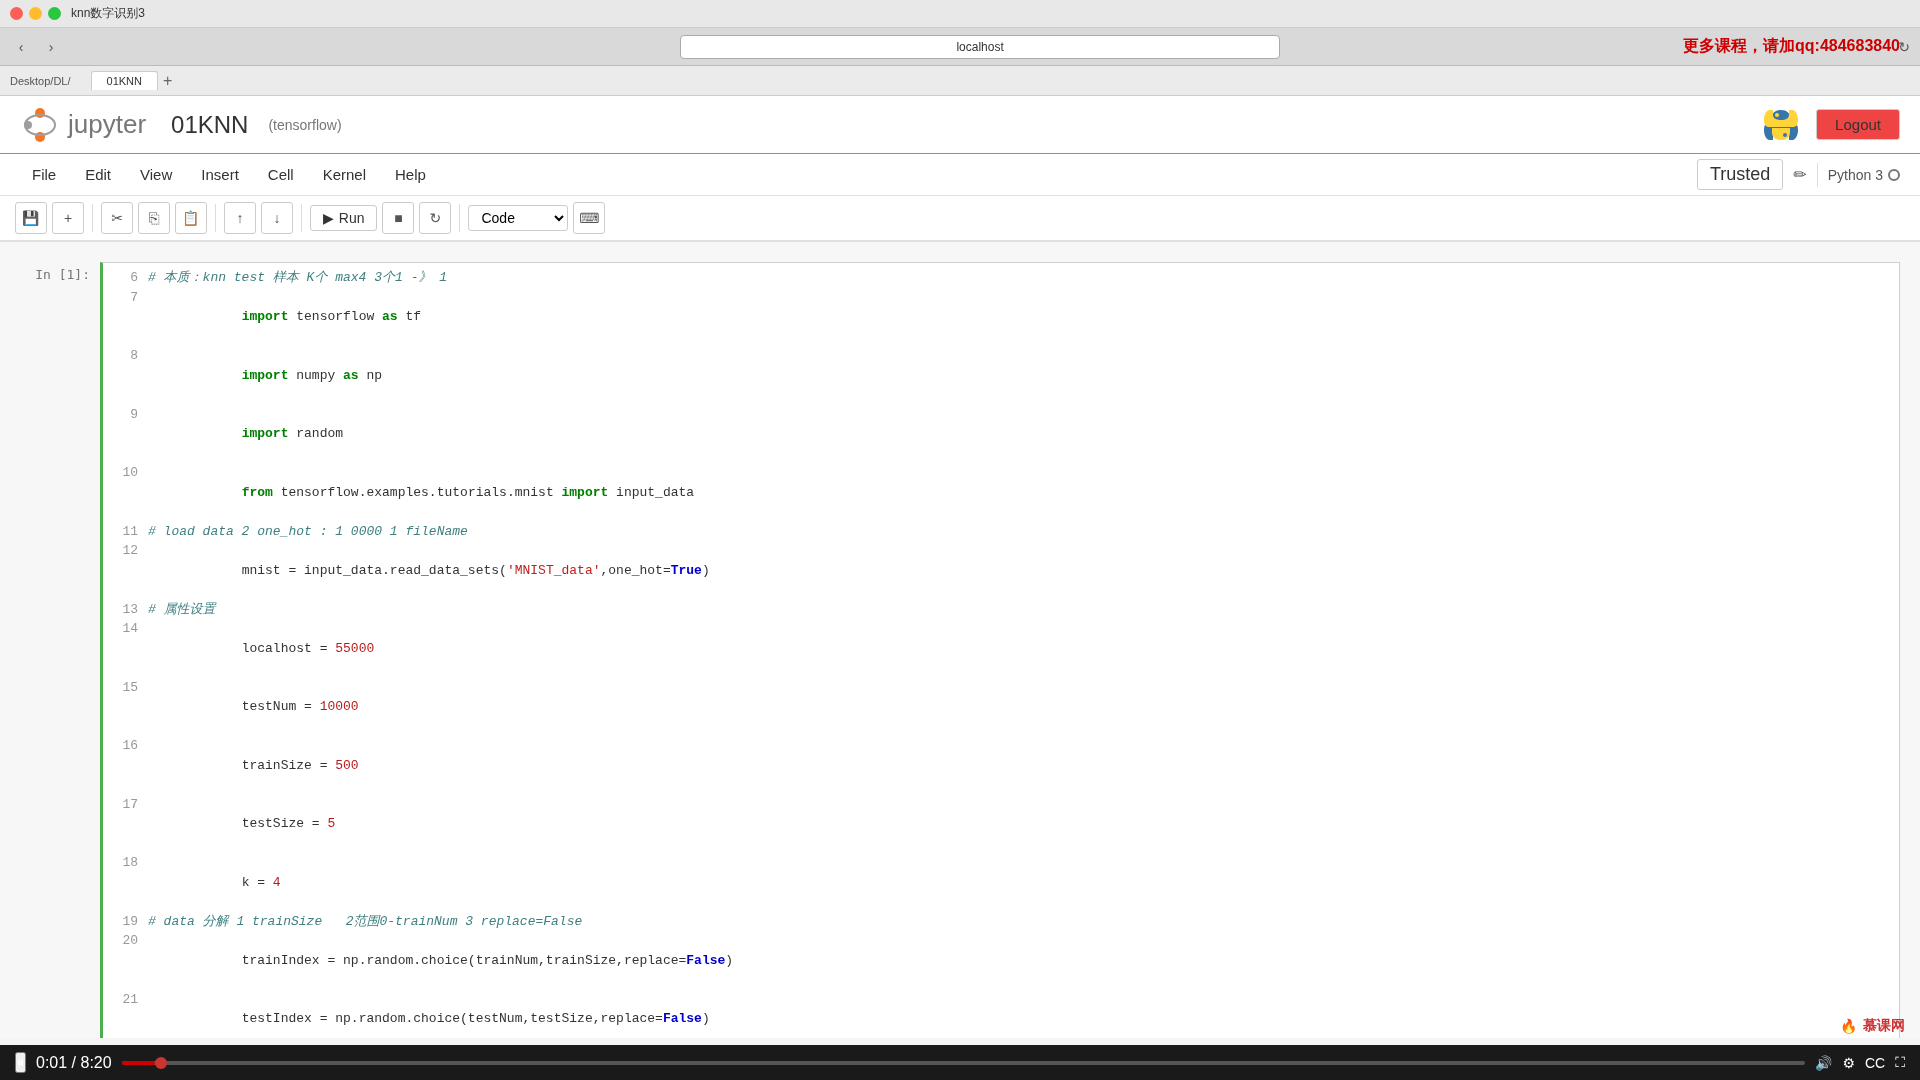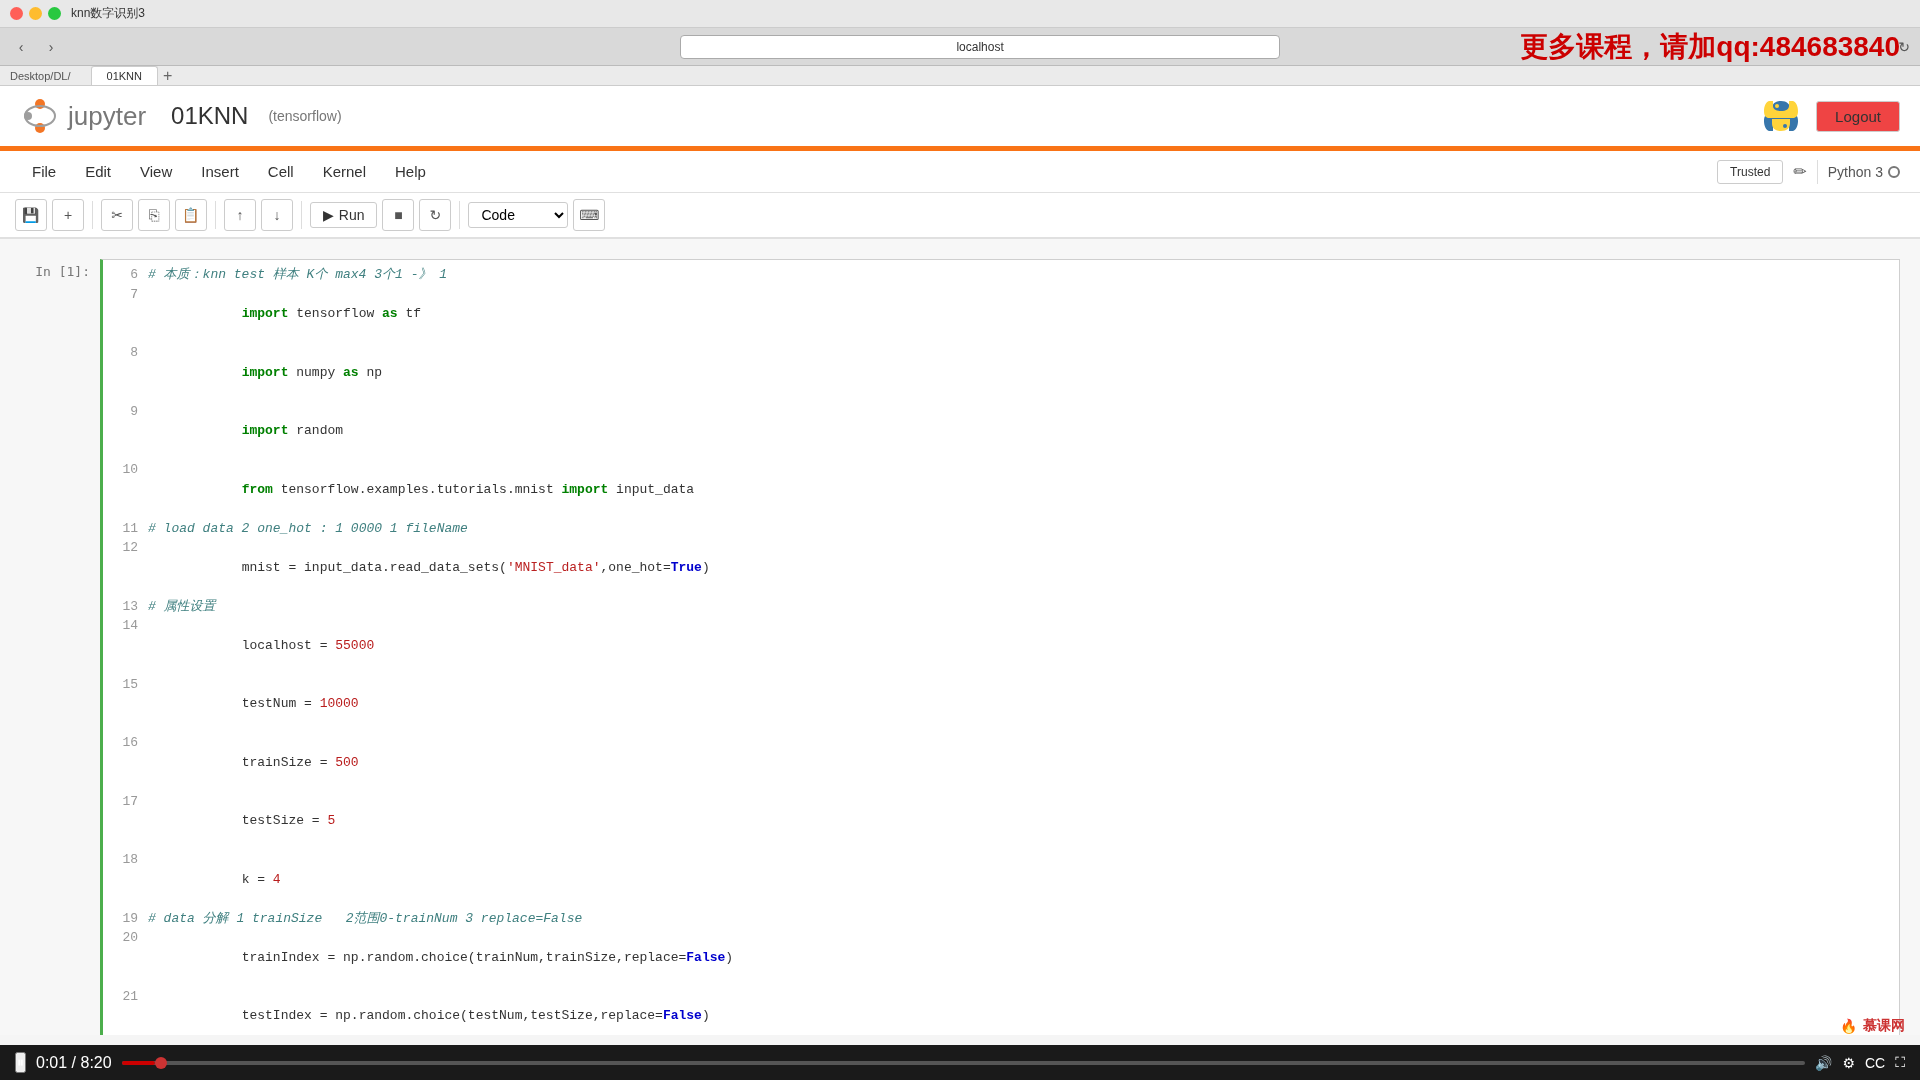--- a/index.html
+++ b/index.html
@@ -54,29 +54,29 @@
       display: flex;
       align-items: center;
       justify-content: center;
       font-size: 12px;
       color: #333;
     }
     .brand-text {
       position: absolute;
       right: 20px;
       color: #cc0000;
-      font-size: 28px;
+      font-size: 16px;
       font-weight: bold;
     }
     .refresh-btn { font-size: 14px; color: #555; cursor: pointer; }
 
     
     .tab-bar {
       background: #ebebeb;
-      height: 20px;
+      height: 30px;
       display: flex;
       align-items: center;
       border-bottom: 1px solid #ccc;
       padding: 0 10px;
     }
     .tab-path { font-size: 11px; color: #555; margin-right: 20px; }
     .tab-item {
       background: white;
       border: 1px solid #ccc;
       border-bottom: none;
@@ -90,25 +90,25 @@
       background: none;
       border: none;
       font-size: 16px;
       cursor: pointer;
       color: #666;
     }
 
     
     .jupyter-header {
       background: white;
-      height: 65px;
+      height: 58px;
       display: flex;
       align-items: center;
       padding: 0 20px;
-      border-bottom: 5px solid #f97316;
+      border-bottom: 1px solid #f97316;
       gap: 15px;
     }
     .jupyter-logo {
       display: flex;
       align-items: center;
       gap: 8px;
     }
     .jupyter-icon {
       width: 40px; height: 40px;
       background: none;
@@ -160,21 +160,21 @@
     .menu-right {
       margin-left: auto;
       display: flex;
       align-items: center;
       gap: 10px;
     }
     .trusted-btn {
       background: white;
       border: 1px solid #ccc;
       padding: 4px 12px;
-      font-size: 12px;
+      font-size: 18px;
       cursor: pointer;
       border-radius: 3px;
       color: #333;
     }
     .edit-icon-btn {
       background: none;
       border: none;
       font-size: 16px;
       cursor: pointer;
       color: #555;

